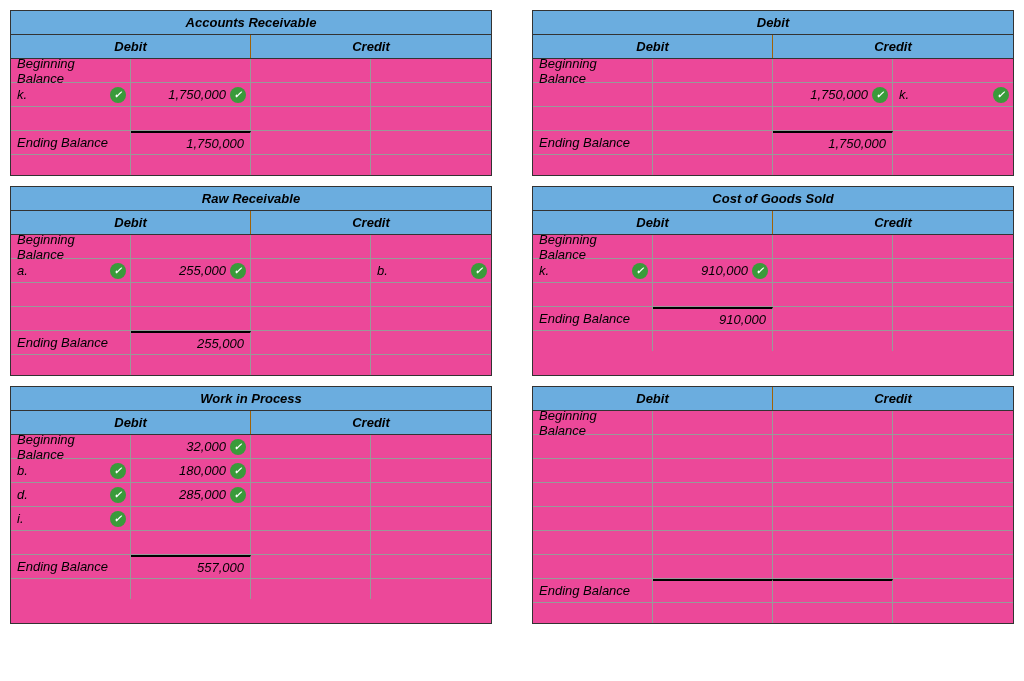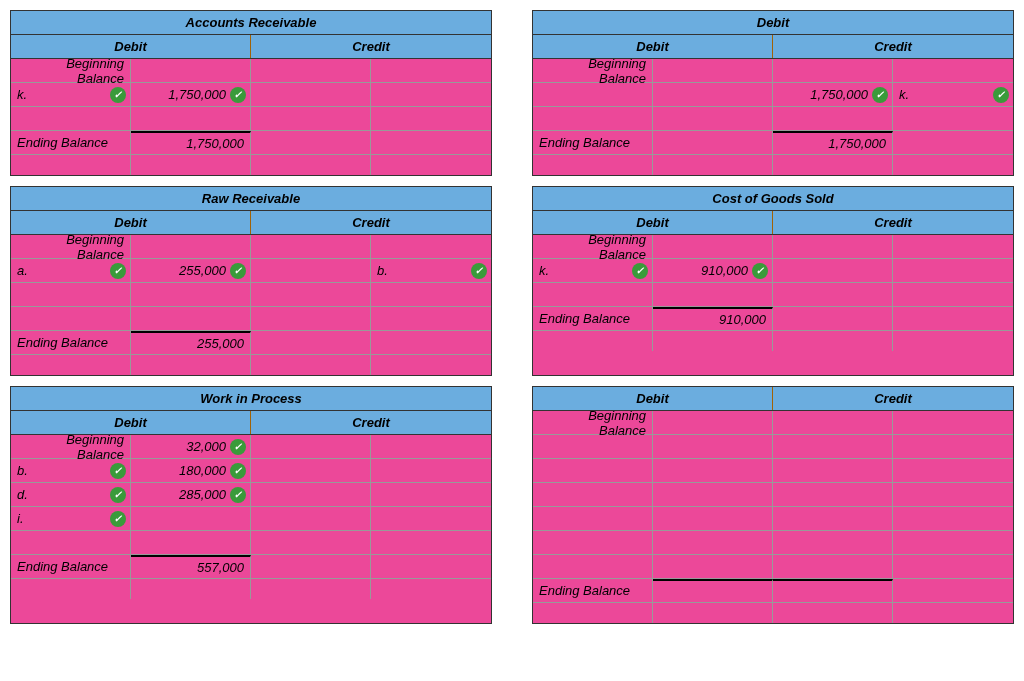--- a/index.html
+++ b/index.html
@@ -38,21 +38,20 @@
   .header-row > div {
     text-align: center;
     padding: 4px 0;
   }
   .header-row > div:first-child {
     border-right: 1px solid #a16207;
   }
   .body-row {
     display: grid;
     grid-template-columns: 1fr 1fr 1fr 1fr;
-    text-align: right;
   }
   .cell {
     border-right: 1px solid #999;
     border-bottom: 1px solid #999;
     padding: 3px 6px;
     height: 24px;
     display: flex;
     align-items: center;
     position: relative;
   }

